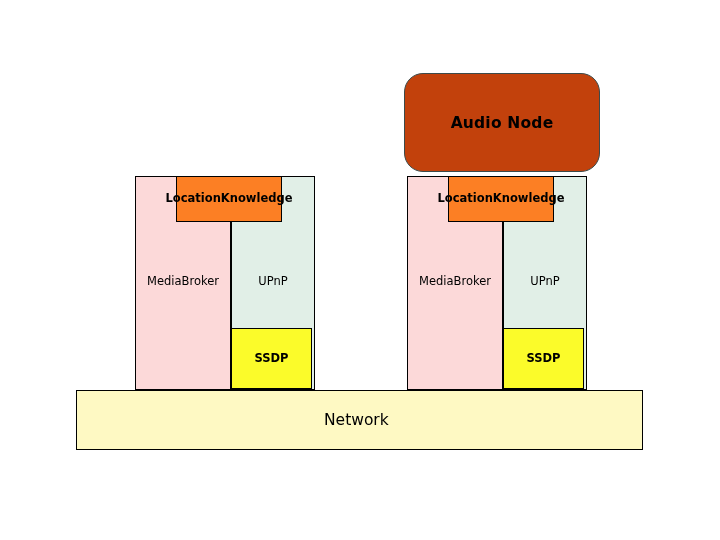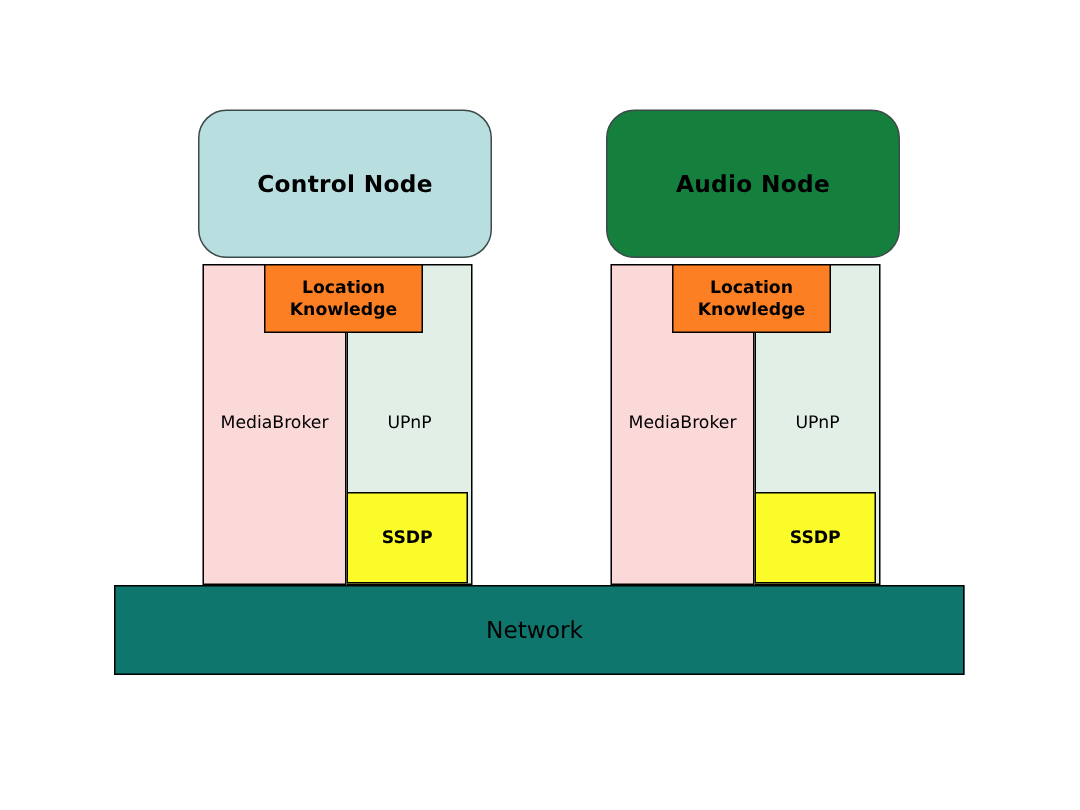--- a/index.html
+++ b/index.html
@@ -54,21 +54,21 @@
     color: #000000;
     white-space: nowrap;
     z-index: 4;
   }
 
   
   .box {
     border: 1.5px solid #000000;
     z-index: 3;
     display: flex;
-    flex-direction: column;
+    flex-direction: row;
     align-items: center;
     justify-content: center;
   }
   .box-line {
     font-size: 11.5px;
     font-weight: bold;
     color: #000000;
     line-height: 1.32;
     white-space: nowrap;
   }
@@ -102,42 +102,39 @@
 
   <div class="abs box" style="left:176px; top:176px; width:106px; height:46px; background:#fc7f24;">
     <span class="box-line">Location</span>
     <span class="box-line">Knowledge</span>
   </div>
 
   <div class="abs box" style="left:231px; top:328px; width:81px; height:61px; background:#fbfb2a;">
     <span class="box-line">SSDP</span>
   </div>
 
-  <div class="abs node" style="left:132px; top:73px; width:196px; height:99px; background:#b9dee0;">
-    <span class="node-label">Control Node</span>
-  </div>
 
   <div class="abs col" style="left:407px; top:176px; width:96px; height:214px; background:#fcd9d9;"></div>
 
   <div class="abs col" style="left:503px; top:176px; width:84px; height:214px; background:#e1efe7;"></div>
 
   <div class="col-label" style="left:407px; width:96px; top:274px;">MediaBroker</div>
 
   <div class="col-label" style="left:503px; width:84px; top:274px;">UPnP</div>
 
   <div class="abs box" style="left:448px; top:176px; width:106px; height:46px; background:#fc7f24;">
     <span class="box-line">Location</span>
     <span class="box-line">Knowledge</span>
   </div>
 
   <div class="abs box" style="left:503px; top:328px; width:81px; height:61px; background:#fbfb2a;">
     <span class="box-line">SSDP</span>
   </div>
 
-  <div class="abs node" style="left:404px; top:73px; width:196px; height:99px; background:#15803d;">
+  <div class="abs node" style="left:404px; top:73px; width:196px; height:99px; background:#c2410c;">
     <span class="node-label">Audio Node</span>
   </div>
 
-  <div class="abs network" style="left:76px; top:390px; width:567px; height:60px; background:#0f766e;">
+  <div class="abs network" style="left:76px; top:390px; width:567px; height:60px; background:#fef9c3;">
     <span class="network-label">Network</span>
   </div>
 
 </div>
 
 </body></html>

